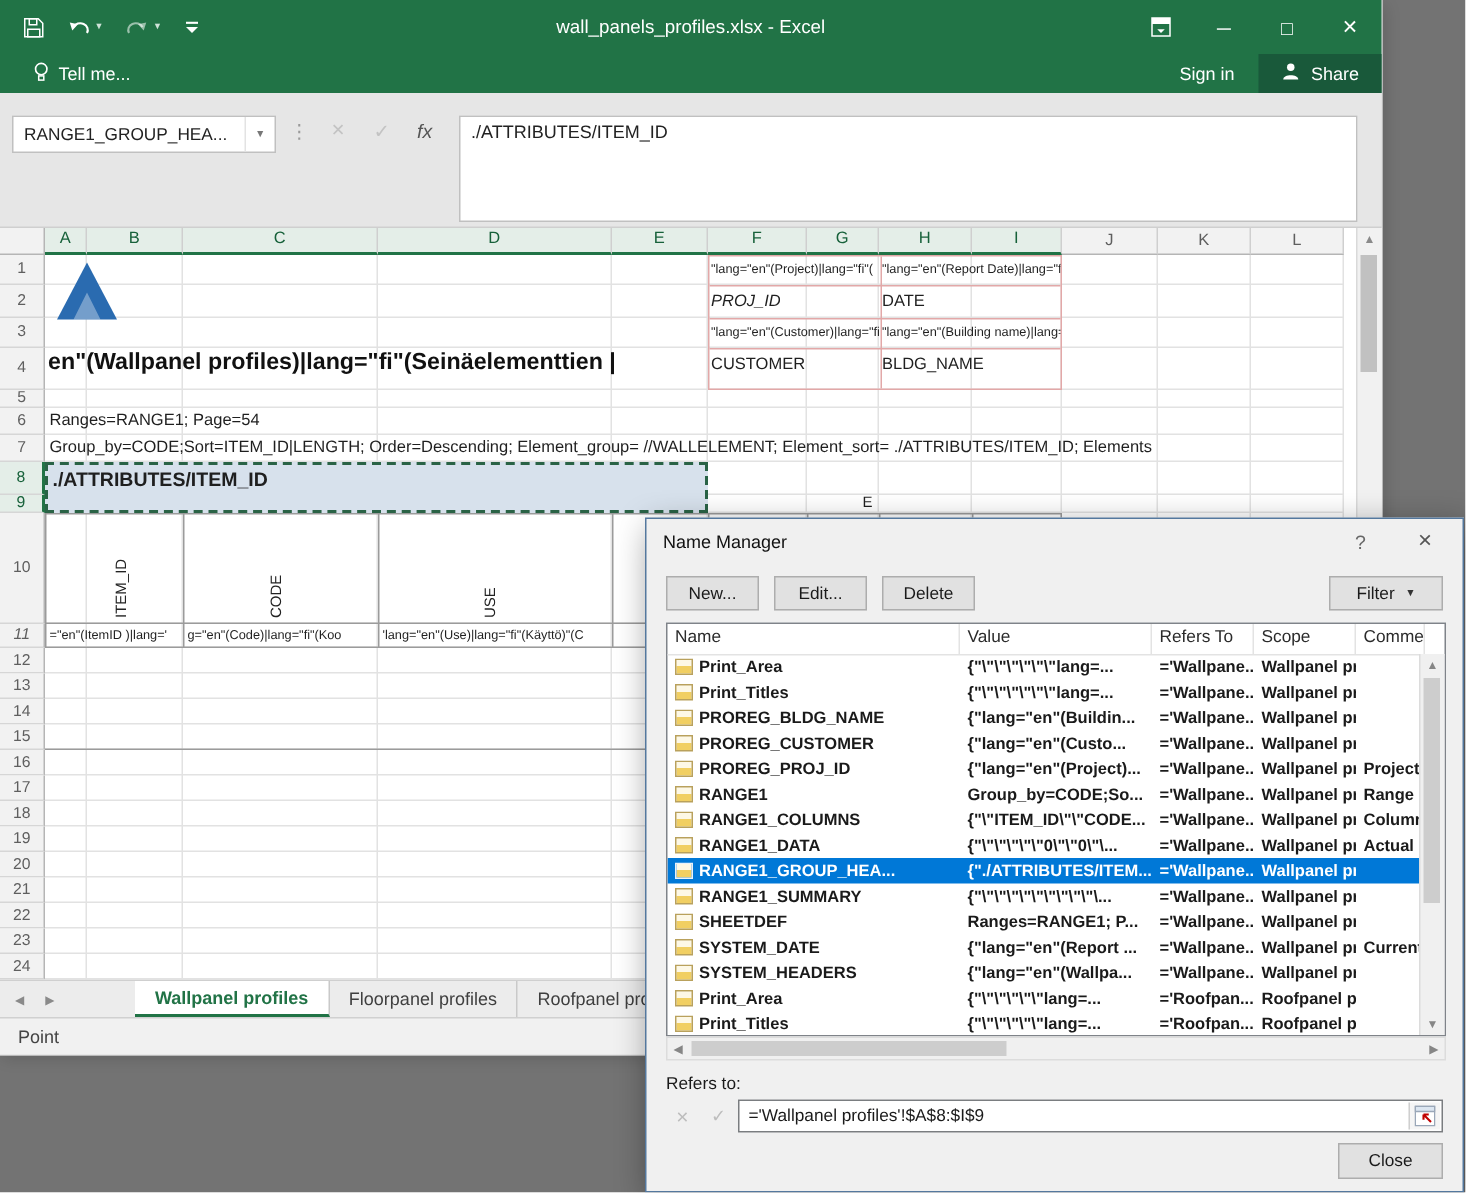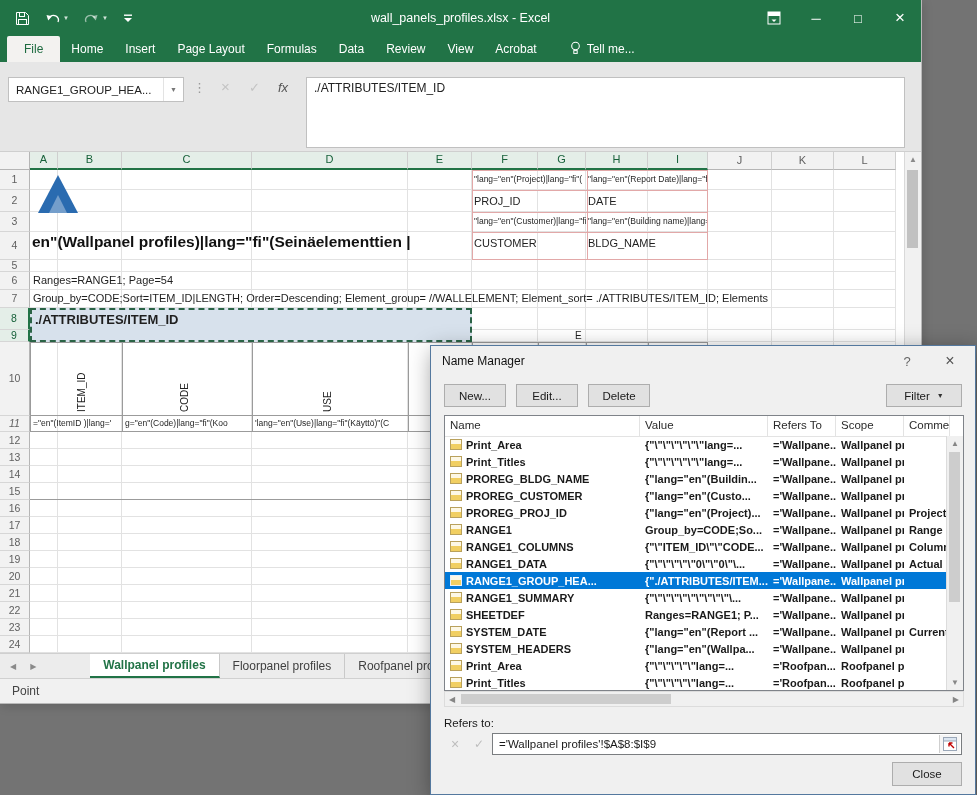--- a/index.html
+++ b/index.html
@@ -59,21 +59,21 @@
   .logo-brand { font-size:17px; font-weight:bold; letter-spacing:4px; color:#1d6cab; }
   .logo-sub { font-size:6.5px; letter-spacing:4.5px; color:#4b93c9; margin-top:3px; }
 
   .redgrid { position:absolute; left:442px; top:0; width:236px; height:90px; border:1px solid #e2a8a8; box-sizing:border-box; z-index:1; }
   .redgrid .rv { position:absolute; left:114px; top:0; width:1px; height:100%; background:#e2a8a8; }
   .redgrid .rh { position:absolute; left:0; width:100%; height:1px; background:#e2a8a8; }
 
   .cell { position:absolute; white-space:nowrap; overflow:hidden; color:#1f1f1f; z-index:3; }
   .c-f1 { left:444px; top:4px;  width:112px; font-size:8.5px; }
   .c-h1 { left:558px; top:4px;  width:119px; font-size:8.5px; }
-  .c-f2 { left:444px; top:25px; font-size:11px; }
+  .c-f2 { left:444px; top:25px; font-size:11px;font-style:italic; }
   .c-h2 { left:558px; top:25px; font-size:11px; }
   .c-f3 { left:444px; top:46px; width:112px; font-size:8.5px; }
   .c-h3 { left:558px; top:46px; width:119px; font-size:8.5px; }
   .c-f4 { left:444px; top:67px; font-size:11px; }
   .c-h4 { left:558px; top:67px; font-size:11px; }
   .c-a4 { left:2px;  top:63px;  width:442px; font-size:15.5px; font-weight:bold; color:#111; }
   .c-a6 { left:3px;  top:104px; font-size:11px; }
   .c-a7 { left:3px;  top:122px; width:860px; font-size:11px; }
   .c-a8 { left:5px;  top:142px; font-size:13px; font-weight:bold; z-index:4; }
   .c-h9 { left:545px; top:160px; font-size:10px; }
@@ -183,39 +183,40 @@
               <polygon points="4.5,8.5 9.5,8.5 7,11" fill="#fff"></polygon>
             </svg>
         </div>
         <div class="win-btn">─</div>
         <div class="win-btn">□</div>
         <div class="win-btn close">×</div>
       </div>
     </div>
 
     <div class="ribbonrow">
-      <div id="ribbon-tabs">
-          <div class="rtab file">File</div>
-          <div class="rtab">Home</div>
-          <div class="rtab">Insert</div>
-          <div class="rtab">Page Layout</div>
-          <div class="rtab">Formulas</div>
-          <div class="rtab">Data</div>
-          <div class="rtab">Review</div>
-          <div class="rtab">View</div>
-          <div class="rtab">Acrobat</div>
-        </div>
       <div class="tellme">
         <span>
           <svg width="11" height="14" viewBox="0 0 11 14">
               <circle cx="5.5" cy="5" r="3.8" fill="none" stroke="#fff" stroke-width="1.1"></circle>
               <rect x="3.8" y="9.6" width="3.4" height="2.8" fill="none" stroke="#fff" stroke-width="1"></rect>
             </svg>
         </span>
         <span>Tell me...</span>
+      </div>
+      <div class="ribbon-right">
+        <div class="signin">Sign in</div>
+        <div class="sharebtn">
+          <span>
+            <svg width="13" height="13" viewBox="0 0 13 13">
+                <circle cx="6.5" cy="3.8" r="2.5" fill="#fff"></circle>
+                <path d="M1.5 12 C1.5 8.3, 11.5 8.3, 11.5 12 Z" fill="#fff"></path>
+              </svg>
+          </span>
+          <span>Share</span>
+        </div>
       </div>
     </div>
 
     <div class="fbar">
       <div class="namebox">
         <span class="nb-text">RANGE1_GROUP_HEA...</span>
         <span class="nb-arrow">▼</span>
       </div>
       <span class="fdots">⋮</span>
       <span class="fcancel">×</span>

